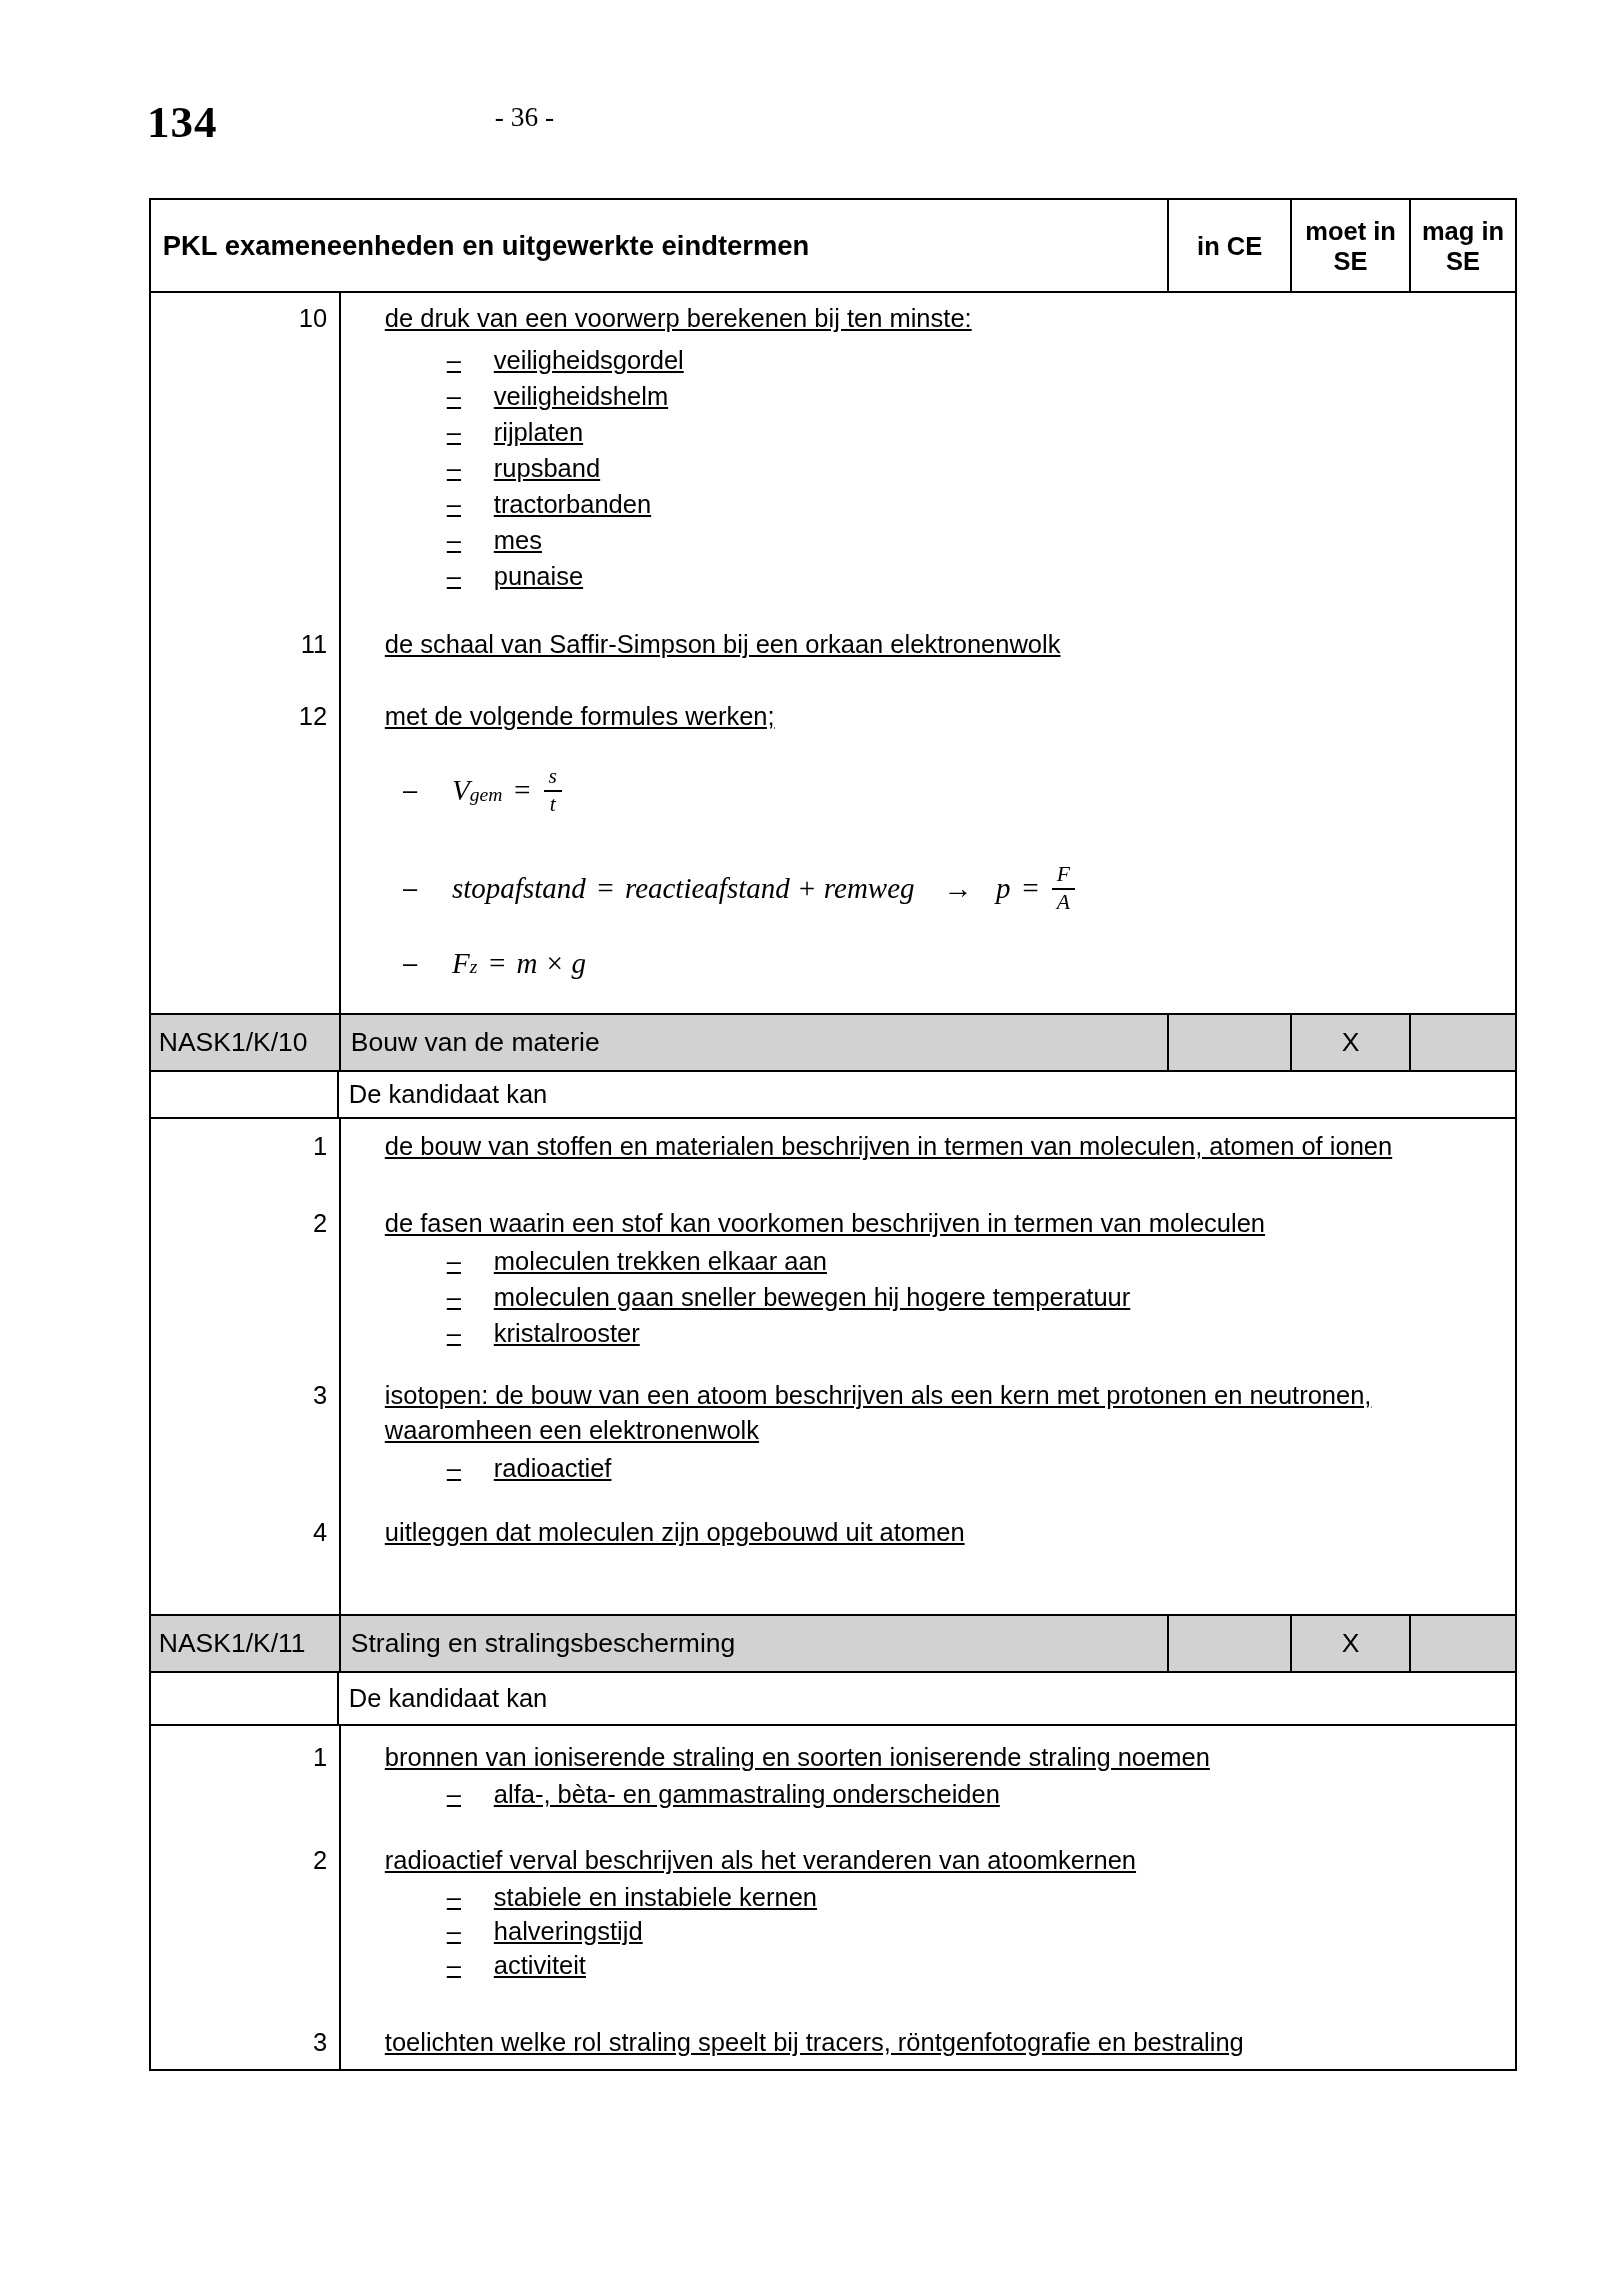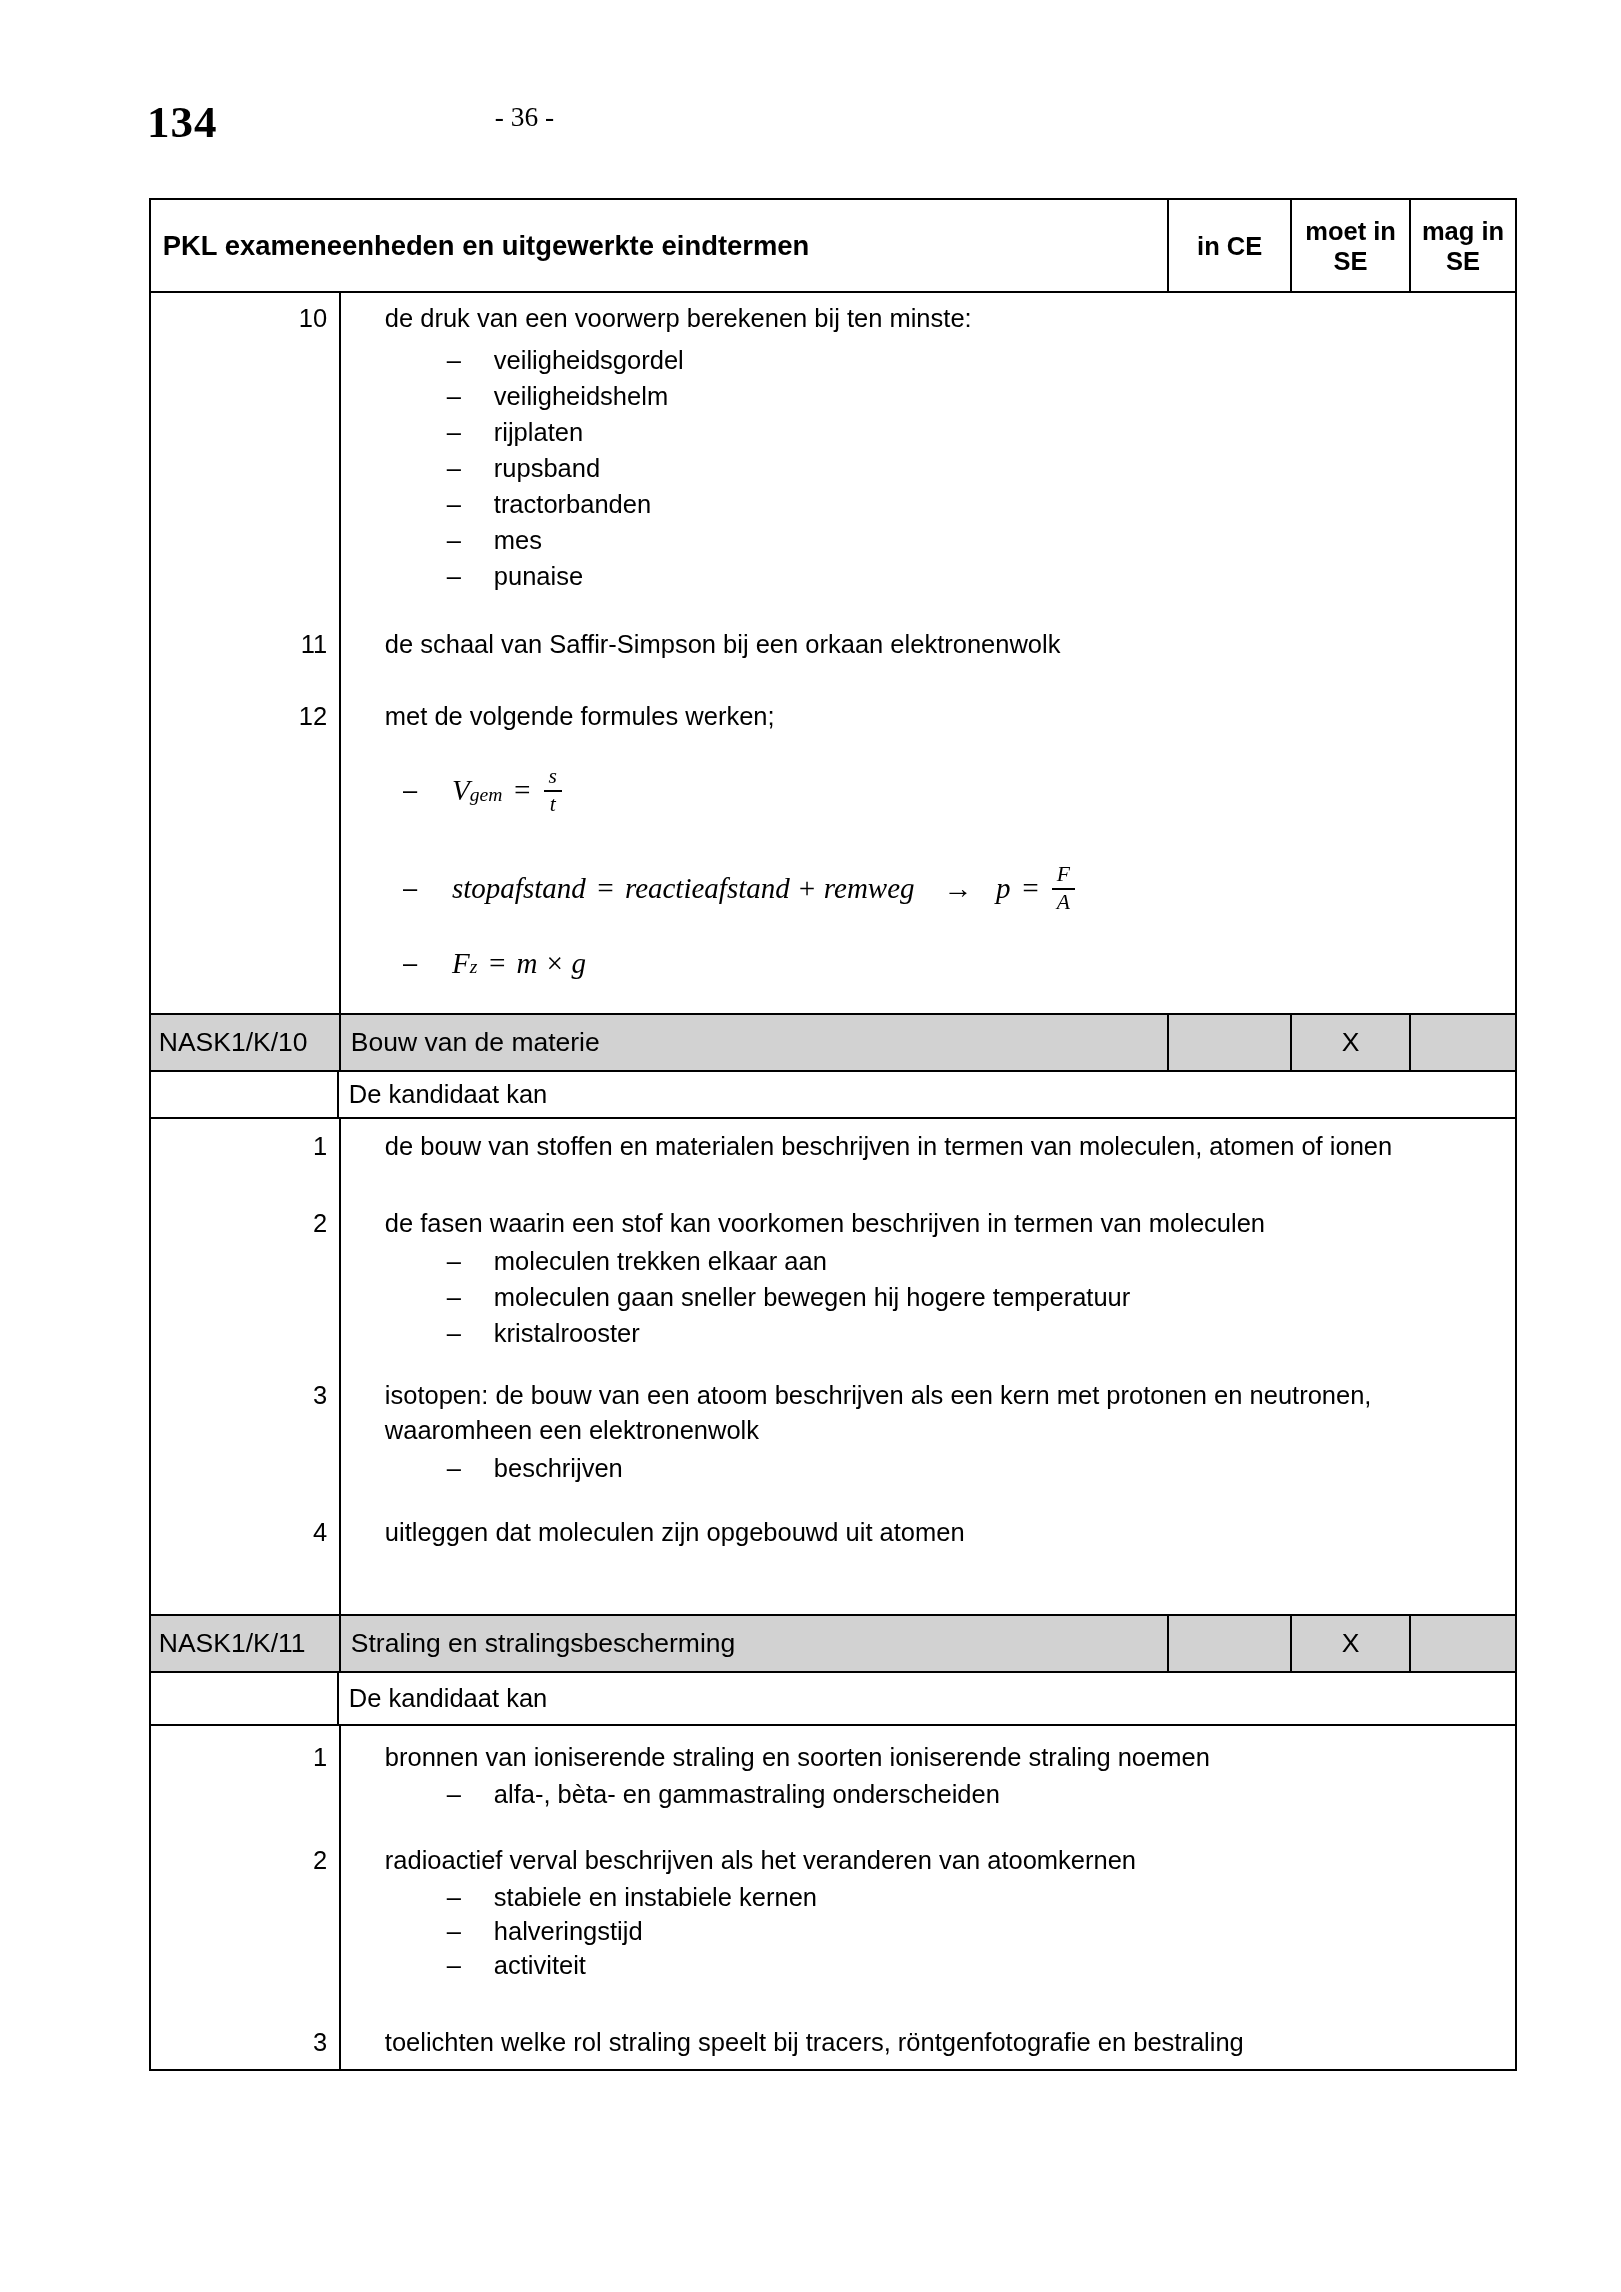--- a/index.html
+++ b/index.html
@@ -50,21 +50,21 @@
   .body-block .vline {
     position: absolute; left: 188px; top: 0; bottom: 0; width: 2px;
     background: #000;
   }
   .block1 { height: 720px; }
   .block2 { height: 495px; }
   .block3 { height: 343px; }
 
   .item { display: flex; font-size: 25.5px; line-height: 35px; gap: 36px; }
   .item .num { flex: 0 0 188px; width: 188px; text-align: right; padding-right: 11.8px; }
-  .item .content { flex: 1; padding-left: 9.8px; padding-right: 5px; }
+  .item .content { flex: 1; padding-left: 9.8px; padding-right: 5px; text-decoration: underline; }
 
   .bullets { list-style: none; margin-top: 3.9px; font-size: 25.5px; line-height: 36px; }
   .bullets li { display: flex; padding-left: 62px; }
   .bullets .dash { flex: 0 0 47px; width: 47px; }
 
   
   .i10 { padding-top: 7.8px; }
   .i10 .bullets { margin-top: 5.9px; }
   .i11 { margin-top: 33px; }
   .i12 { margin-top: 37px; }
@@ -277,21 +277,21 @@
       </div>
     </div>
 
     <div class="item b2-i3">
       <div class="num">3</div>
       <div class="content">
         <div>isotopen: de bouw van een atoom beschrijven als een kern met protonen en neutronen, waaromheen een elektronenwolk</div>
         <ul class="bullets">
           <li>
               <span class="dash">–</span>
-              <span>beschrijven</span>
+              <span>radioactief</span>
             </li>
         </ul>
       </div>
     </div>
 
     <div class="item b2-i4">
       <div class="num">4</div>
       <div class="content">uitleggen dat moleculen zijn opgebouwd uit atomen</div>
     </div>
   </div>

